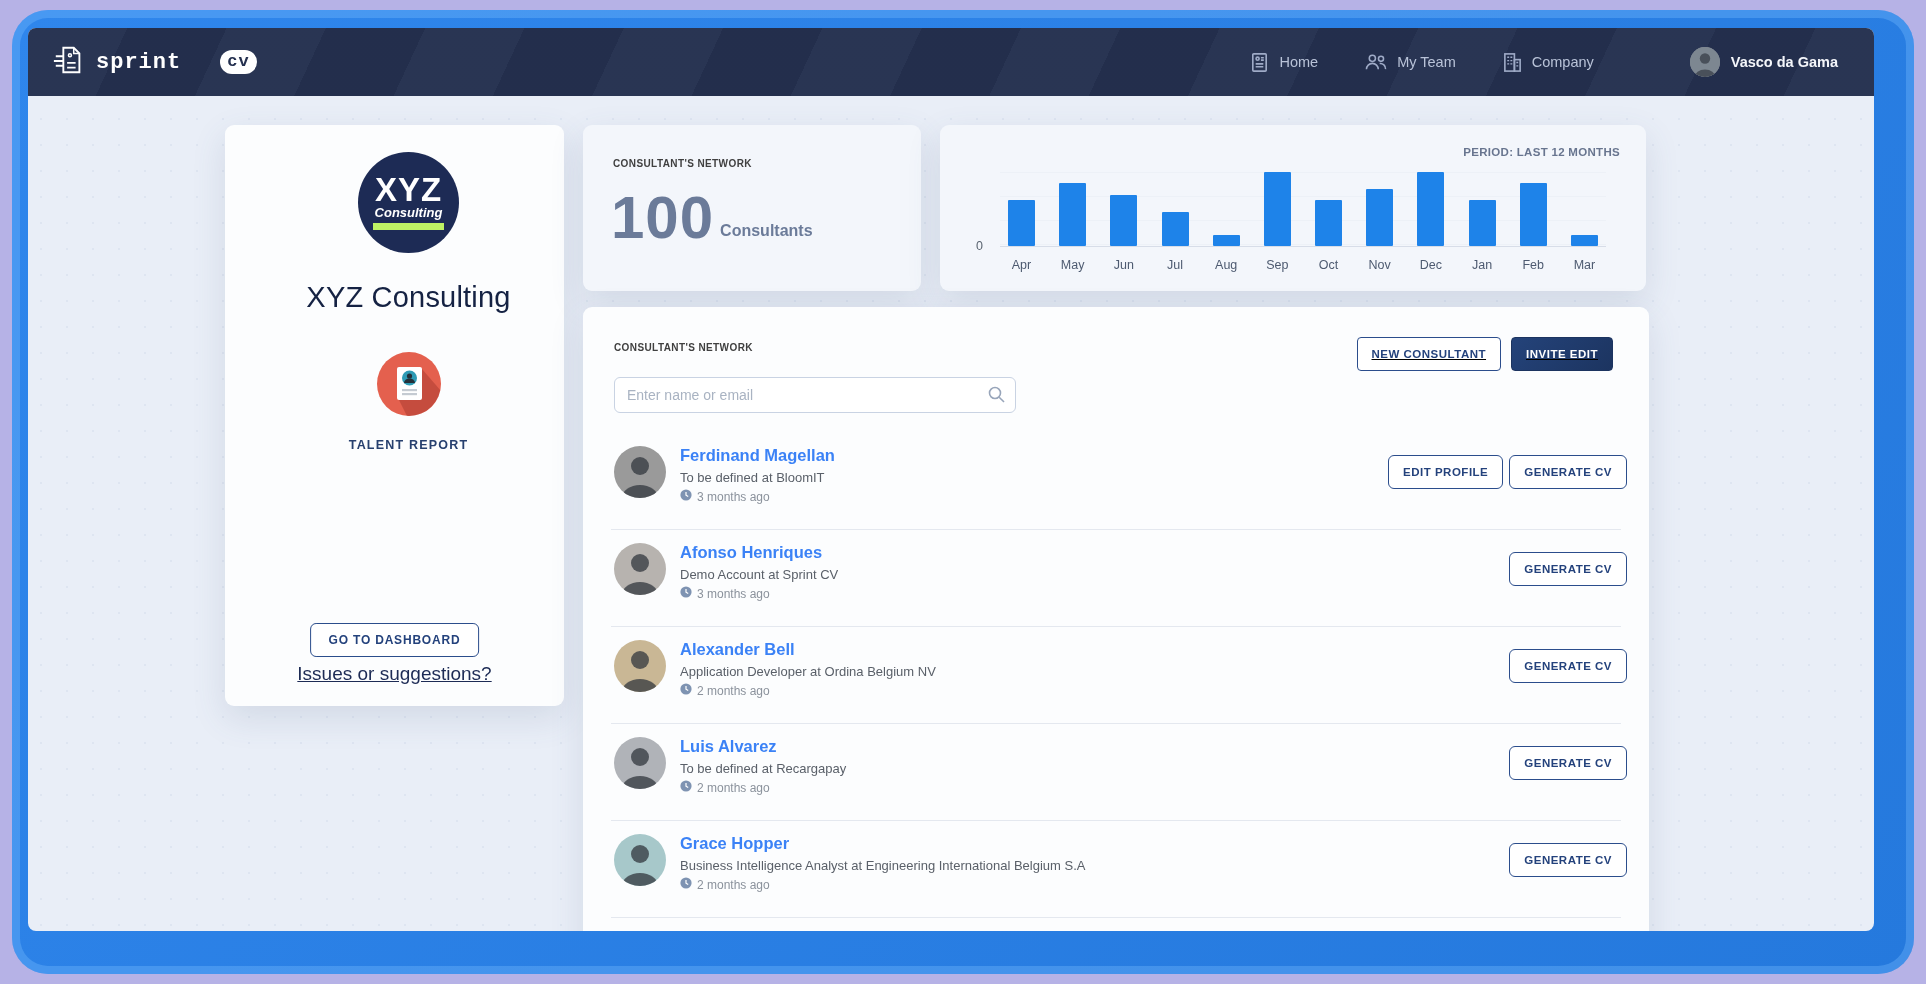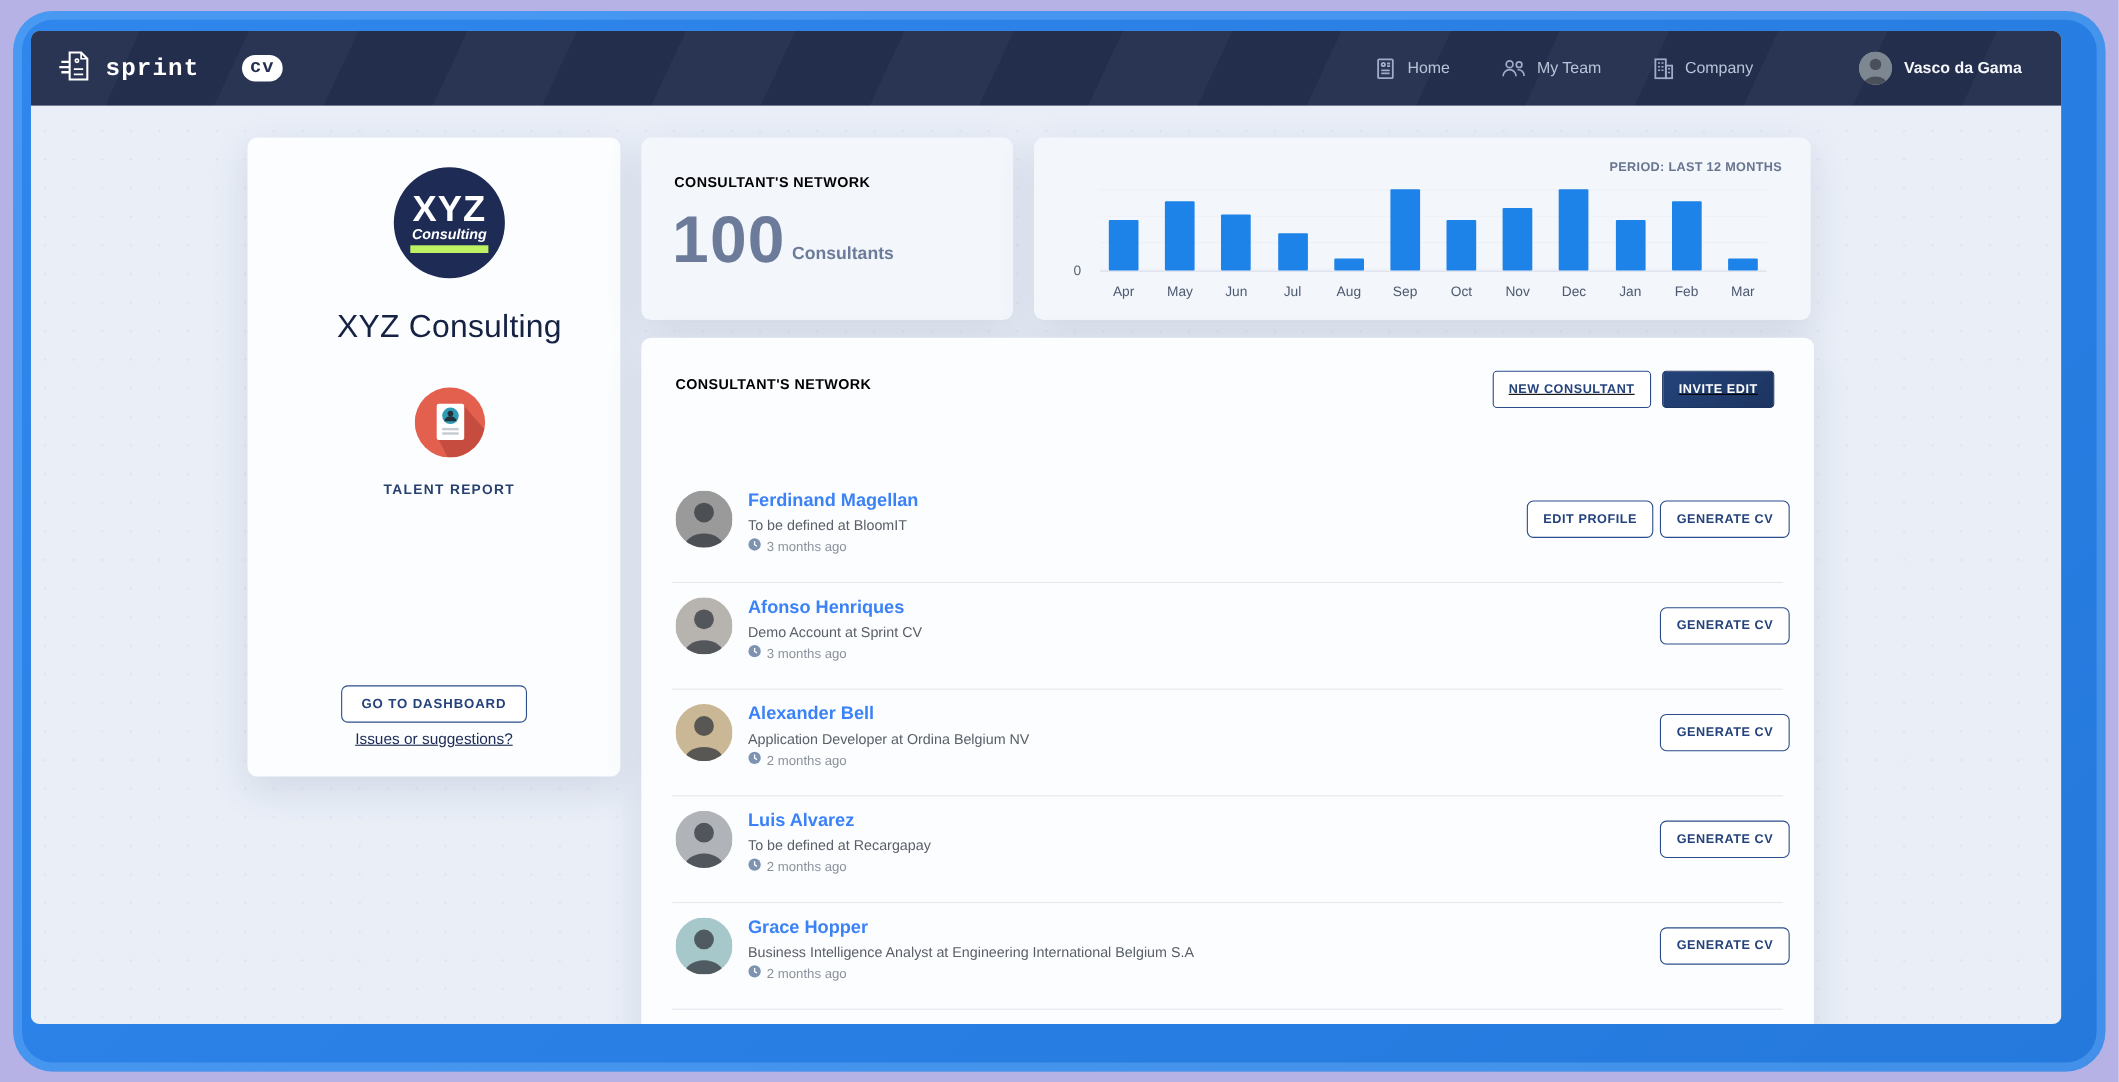--- a/index.html
+++ b/index.html
@@ -41,25 +41,25 @@
     display:flex; flex-direction:column; align-items:center; justify-content:center; color:#fff; }
   .xyz-top { font-size:33px; font-weight:bold; letter-spacing:1px; line-height:30px; }
   .xyz-sub { font-size:13px; font-weight:bold; font-style:italic; border-bottom:7px solid #bef264; padding:0 2px 3px; }
   .company-name { margin-top:28px; font-size:29px; color:#152243; letter-spacing:.2px; }
   .talent-icon { width:64px; height:64px; margin:38px auto 0; cursor:pointer; }
   .talent-label { margin-top:22px; font-size:12.5px; font-weight:bold; letter-spacing:1.2px; color:#27406f; }
   .dash-btn { position:absolute; left:50%; transform:translateX(-50%); top:498px;
     background:#fff; border:1.5px solid #2b4d8c; color:#24427c; font-weight:bold;
     font-size:12px; letter-spacing:.8px; padding:9px 18px; border-radius:6px; cursor:pointer;
     font-family:"Liberation Sans", sans-serif; white-space:nowrap; }
-  .issues-link { position:absolute; left:0; right:0; top:538px; font-size:14px; color:#1d2b55;
+  .issues-link { position:absolute; left:0; right:0; top:538px; font-size:19px; color:#1d2b55;
     text-decoration:underline; cursor:pointer; }
 
   .stats-card { left:555px; top:97px; width:338px; height:166px; background:#f3f6fb; }
-  .card-title { font-size:13px; font-weight:bold; letter-spacing:.4px; color:#000000; }
+  .card-title { font-size:10px; font-weight:bold; letter-spacing:.4px; color:#404040; }
   .stats-card .card-title { position:absolute; left:30px; top:33px; }
   .stats-count-row { position:absolute; left:28px; top:62px; display:flex; align-items:flex-end; }
   .stats-count { font-size:60px; font-weight:bold; color:#6b7b99; line-height:62px; letter-spacing:1px; }
   .stats-unit { font-size:16px; font-weight:bold; color:#6b7b99; padding:0 0 9px 6px; }
 
   
   .chart-card { left:912px; top:97px; width:706px; height:166px; background:#f3f6fb; }
   .period-label { position:absolute; right:26px; top:21px; font-size:11.5px; font-weight:bold;
     color:#68758f; letter-spacing:.3px; }
   .plot { position:absolute; left:60px; right:40px; top:47px; bottom:44px;
@@ -255,20 +255,29 @@
         </div>
       </div>
   </div>
 
   <div class="card network-card">
     <div class="card-title">CONSULTANT'S NETWORK</div>
     <div class="top-buttons">
       <button class="btn btn-outline">NEW CONSULTANT</button>
       <button class="btn btn-filled">INVITE EDIT</button>
     </div>
+    <div class="search-wrap">
+      <input class="search-input" type="text" placeholder="Enter name or email" style="">
+      <span class="search-icon">
+        <svg width="19" height="19" viewBox="0 0 19 19" fill="none" stroke="#98a5ba" stroke-width="1.6">
+          <circle cx="8" cy="8" r="5.5"></circle>
+            <path d="M12.2 12.2 L17 17"></path>
+        </svg>
+      </span>
+    </div>
     <div class="rows" id="rows">
         <div class="crow">
           <div class="cavatar">
             <svg class="avatar-sil" viewBox="0 0 52 52">
               <rect width="52" height="52" fill="#9a9a9a"></rect>
               <circle cx="26" cy="20" r="9" fill="rgba(50,55,62,.75)"></circle>
               <path d="M8 52 a18 13 0 0 1 36 0 z" fill="rgba(50,55,62,.75)"></path>
             </svg>
           </div>
           <div class="cinfo">

